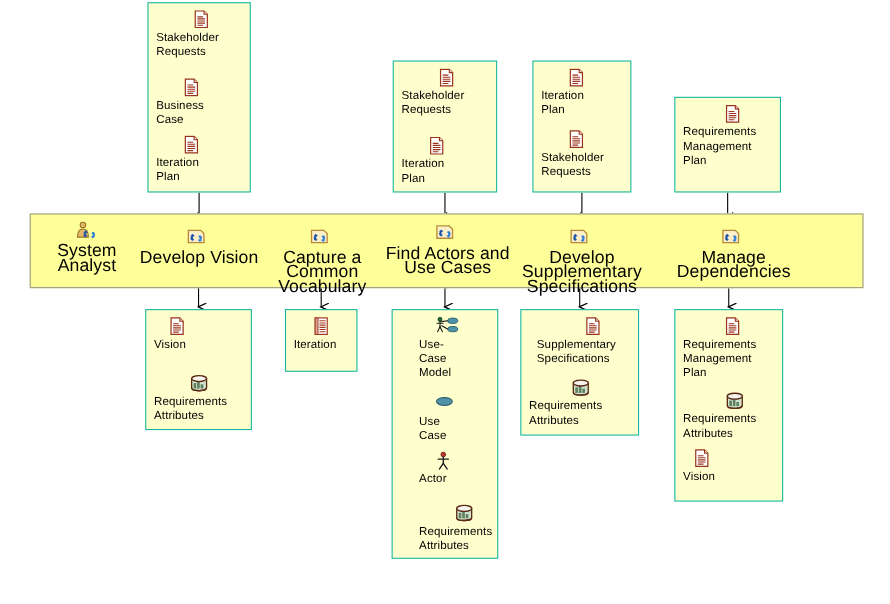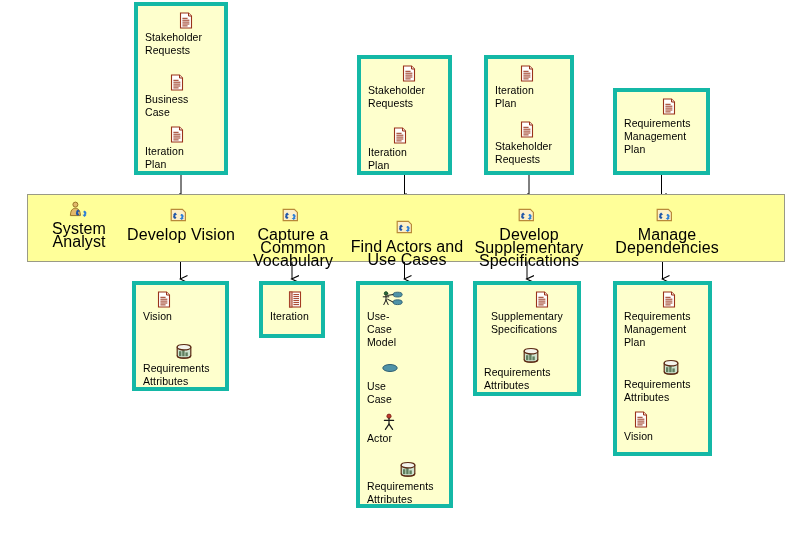--- a/index.html
+++ b/index.html
@@ -17,21 +17,21 @@
   #canvas {
     position: absolute;
     left: 0; top: 0;
     width: 809px;
     height: 549px;
   }
   
   .artifact-box {
     position: absolute;
     background: #feffcd;
-    border: 4px solid #14b8a6;
+    border: 1px solid #14b8a6;
     box-sizing: border-box;
   }
   .artifact-item {
     position: absolute;
     width: 100%;
     box-sizing: border-box;
   }
   .artifact-item .ico {
     display: block;
     height: 18px;
@@ -310,21 +310,21 @@
                 <path d="M5.4,7.6 H11"></path>
                 <path d="M5.4,9.6 H11"></path>
                 <path d="M5.4,11.6 H11"></path>
                 <path d="M5.4,13.6 H11"></path>
               </g>
             </svg>
           </span>
           <span class="lbl">Iteration</span>
         </div>
       </div>
-      <div class="artifact-box" id="outputs-find-actors" style="left: 356px; top: 281px; width: 97px; height: 227px;">
+      <div class="artifact-box" id="outputs-find-actors" style="left: 356px; top: 281px; width: 97px; height: 227px; padding-left: 17px;">
         <div class="artifact-item" style="top: 6px; padding-left: 7px;">
           <span class="ico" style="padding-left: 14px;">
             <svg xmlns="http://www.w3.org/2000/svg" width="22" height="16" viewBox="0 0 22 16">
               <ellipse cx="16.6" cy="3.6" rx="4.6" ry="2.4" fill="#4f93a8" stroke="#2f5f72" stroke-width="0.9"></ellipse>
               <ellipse cx="16.6" cy="11.2" rx="4.6" ry="2.4" fill="#4f93a8" stroke="#2f5f72" stroke-width="0.9"></ellipse>
               <g stroke="#1a1a1a" stroke-width="1" fill="none" stroke-linecap="round">
                 <circle cx="5" cy="2.4" r="1.7" fill="#2a6b3a" stroke="#1a4a26"></circle>
                 <path d="M5,4.1 V9"></path>
                 <path d="M2.2,5.8 H7.8"></path>
                 <path d="M5,9 L2.8,13.6"></path>
@@ -501,21 +501,21 @@
             <path d="M1.2,2.4 L12.4,2.4 L15.4,5.4 L15.4,13.6 L1.2,13.6 Z" fill="#fdf0c8" stroke="#b8893a" stroke-width="1.2"></path>
             <g transform="translate(8.4,8.6)">
               <path d="M-2.8,3.2 C-5.2,3.2 -6.0,0.6 -4.4,-0.9 L-5.5,-0.9 L-3.3,-3.0 L-1.2,-0.9 L-2.4,-0.9 C-3.6,0.1 -3.2,1.6 -1.9,1.7 Z" fill="#1f55a8"></path>
               <path d="M2.8,-1.7 C5.2,-1.7 6.0,0.9 4.4,2.4 L5.5,2.4 L3.3,4.5 L1.2,2.4 L2.4,2.4 C3.6,1.4 3.2,-0.1 1.9,-0.2 Z" fill="#2d7fd6"></path>
             </g>
           </svg>
         </span>
         <span class="lbl">Capture a Common
 Vocabulary</span>
       </div>
-      <div class="band-node" style="left: 319px; top: 24px; width: 120px;">
+      <div class="band-node" style="left: 319px; top: 8px; width: 120px;">
         <span class="ico">
           <svg xmlns="http://www.w3.org/2000/svg" width="22" height="20" viewBox="0 0 22 20">
             <path d="M1.2,2.4 L12.4,2.4 L15.4,5.4 L15.4,13.6 L1.2,13.6 Z" fill="#fdf0c8" stroke="#b8893a" stroke-width="1.2"></path>
             <g transform="translate(8.4,8.6)">
               <path d="M-2.8,3.2 C-5.2,3.2 -6.0,0.6 -4.4,-0.9 L-5.5,-0.9 L-3.3,-3.0 L-1.2,-0.9 L-2.4,-0.9 C-3.6,0.1 -3.2,1.6 -1.9,1.7 Z" fill="#1f55a8"></path>
               <path d="M2.8,-1.7 C5.2,-1.7 6.0,0.9 4.4,2.4 L5.5,2.4 L3.3,4.5 L1.2,2.4 L2.4,2.4 C3.6,1.4 3.2,-0.1 1.9,-0.2 Z" fill="#2d7fd6"></path>
             </g>
           </svg>
         </span>
         <span class="lbl">Find Actors and

